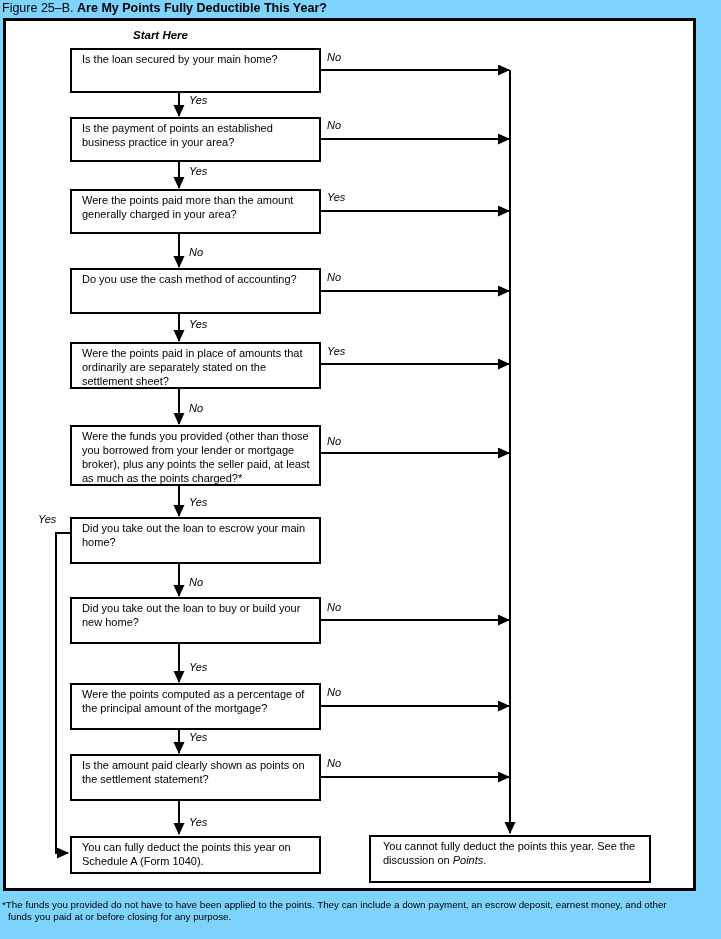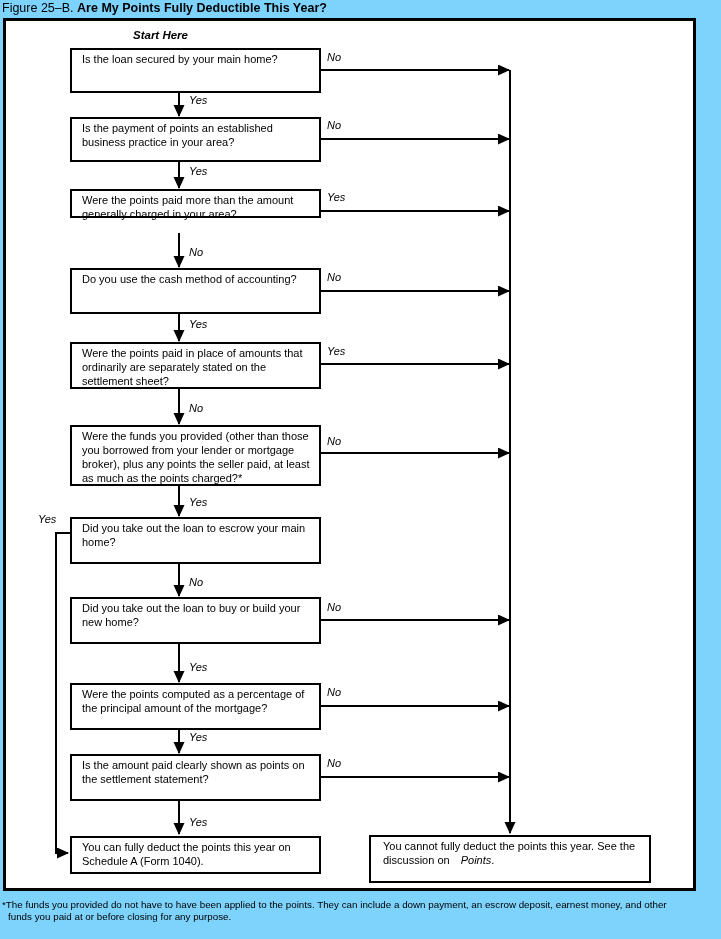--- a/index.html
+++ b/index.html
@@ -11,21 +11,21 @@
   #canvas{position:absolute;left:3px;top:18px;width:693px;height:873px;
           border:3px solid #000;box-sizing:border-box;background:#fff;}
   #connectors{position:absolute;left:0;top:0;width:721px;height:939px;}
   .start{position:absolute;left:133px;top:29px;font-size:11.5px;font-weight:700;
          font-style:italic;white-space:nowrap;}
   .qbox{position:absolute;left:70px;width:251px;border:2px solid #000;
         box-sizing:border-box;background:#fff;display:flex;align-items:flex-start;
         font-size:11px;line-height:14px;padding:2px 8px 2px 10px;}
   .lbl{position:absolute;font-size:11px;font-style:italic;white-space:nowrap;}
   .footnote{position:absolute;font-size:9.8px;line-height:12px;white-space:nowrap;}
-  .it{font-style:italic;margin-left:8px;}
+  .it{font-style:italic;}
 </style>
 </head>
 <body>
 
 <div id="page">
 
   <div id="title">
     <span class="prefix">Figure 25–B.</span>
     <span> </span>
     <span class="heading">Are My Points Fully Deductible This Year?</span>
@@ -69,21 +69,21 @@
   </svg>
 
   <div class="start">Start Here</div>
 
   <div class="qbox" style="top:48px;height:45px">
     <span>Is the loan secured by your main home?</span>
     </div>
   <div class="qbox" style="top:117px;height:45px">
     <span>Is the payment of points an established business practice in your area?</span>
     </div>
-  <div class="qbox" style="top:189px;height:29px">
+  <div class="qbox" style="top:189px;height:45px">
     <span>Were the points paid more than the amount generally charged in your area?</span>
     </div>
   <div class="qbox" style="top:268px;height:46px">
     <span>Do you use the cash method of accounting?</span>
     </div>
   <div class="qbox" style="top:342px;height:47px">
     <span>Were the points paid in place of amounts that ordinarily are separately stated on the settlement sheet?</span>
     </div>
   <div class="qbox" style="top:425px;height:61px">
     <span>Were the funds you provided (other than those you borrowed from your lender or mortgage broker), plus any points the seller paid, at least as much as the points charged?*</span>

